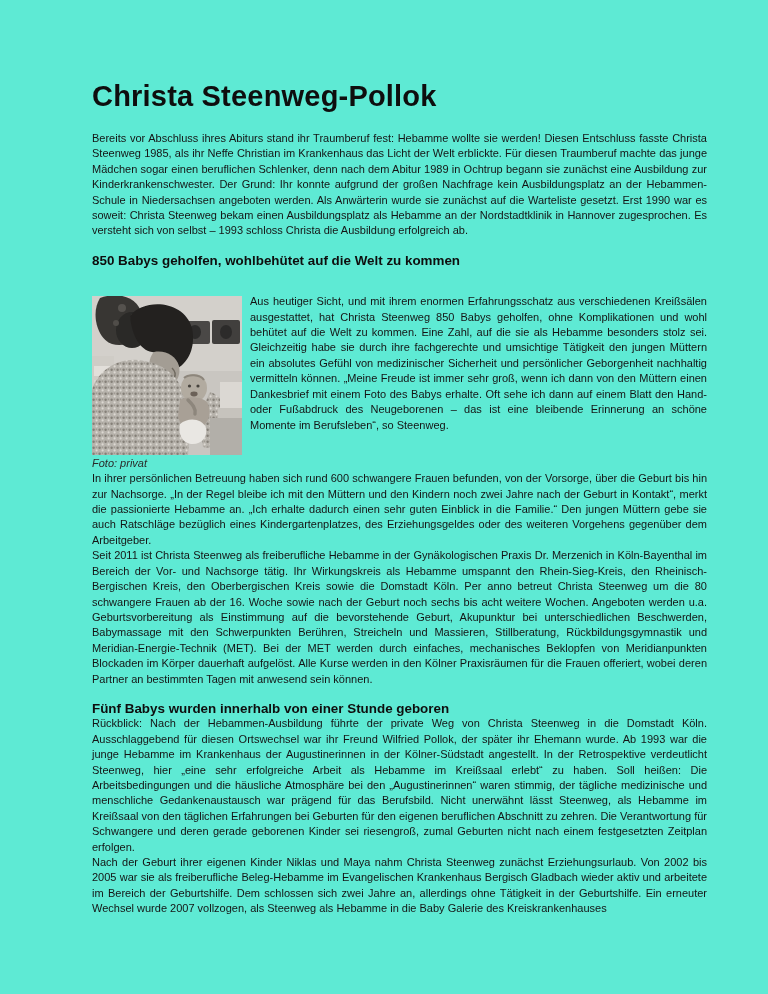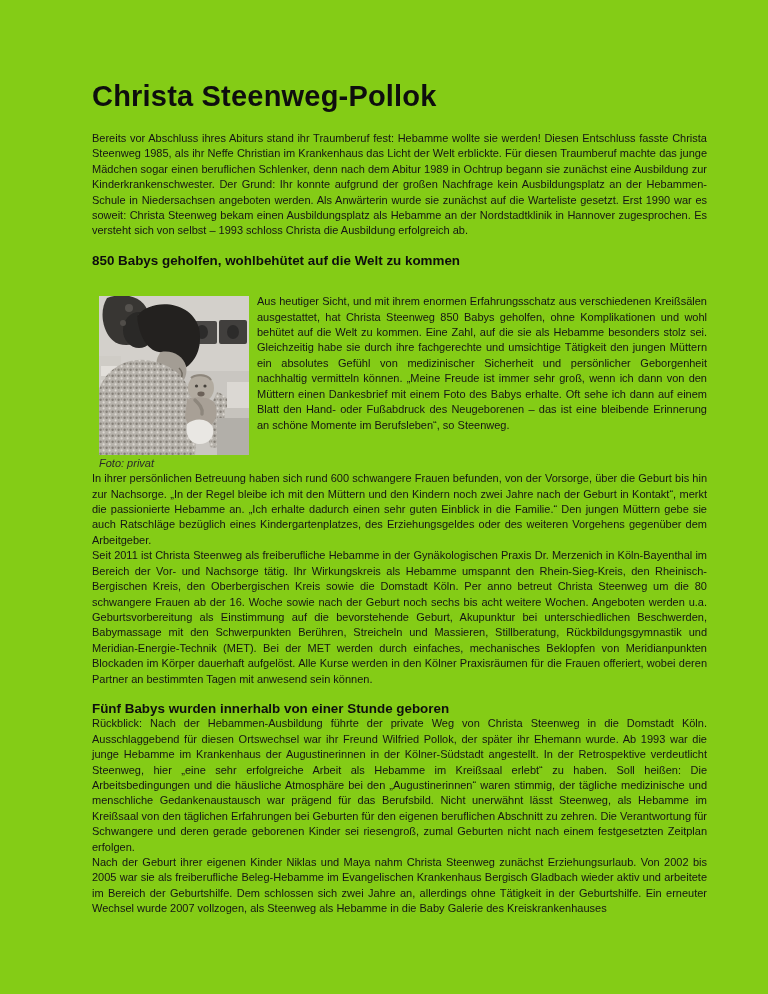--- a/index.html
+++ b/index.html
@@ -12,21 +12,21 @@
     height: 994px;
     overflow: hidden;
     font-family: "Liberation Sans", sans-serif;
     color: #121212;
   }
   .page {
     box-sizing: border-box;
     width: 768px;
     height: 994px;
     padding: 80px 61px 0 92px;
-    background: #84cc16;
+    background: #5eead4;
     position: relative;
   }
   h1.doc-title {
     margin: 0 0 18px 0;
     font-size: 29px;
     font-weight: bold;
     letter-spacing: 0.2px;
     color: #0e0e0e;
   }
   p.body-text {
@@ -41,21 +41,21 @@
     line-height: 15.4px;
     font-weight: bold;
     margin: 14px 0 0 0;
     color: #0e0e0e;
   }
   h2.section-heading.gap-below {
     margin-bottom: 26px;
   }
   figure.photo-figure {
     float: left;
-    margin: 2px 8px 2px 7px;
+    margin: 2px 8px 2px 0;
     padding: 0;
     width: 150px;
   }
   figure.photo-figure svg {
     display: block;
   }
   figcaption.photo-caption {
     font-size: 11px;
     font-style: italic;
     color: #2a2a2a;

